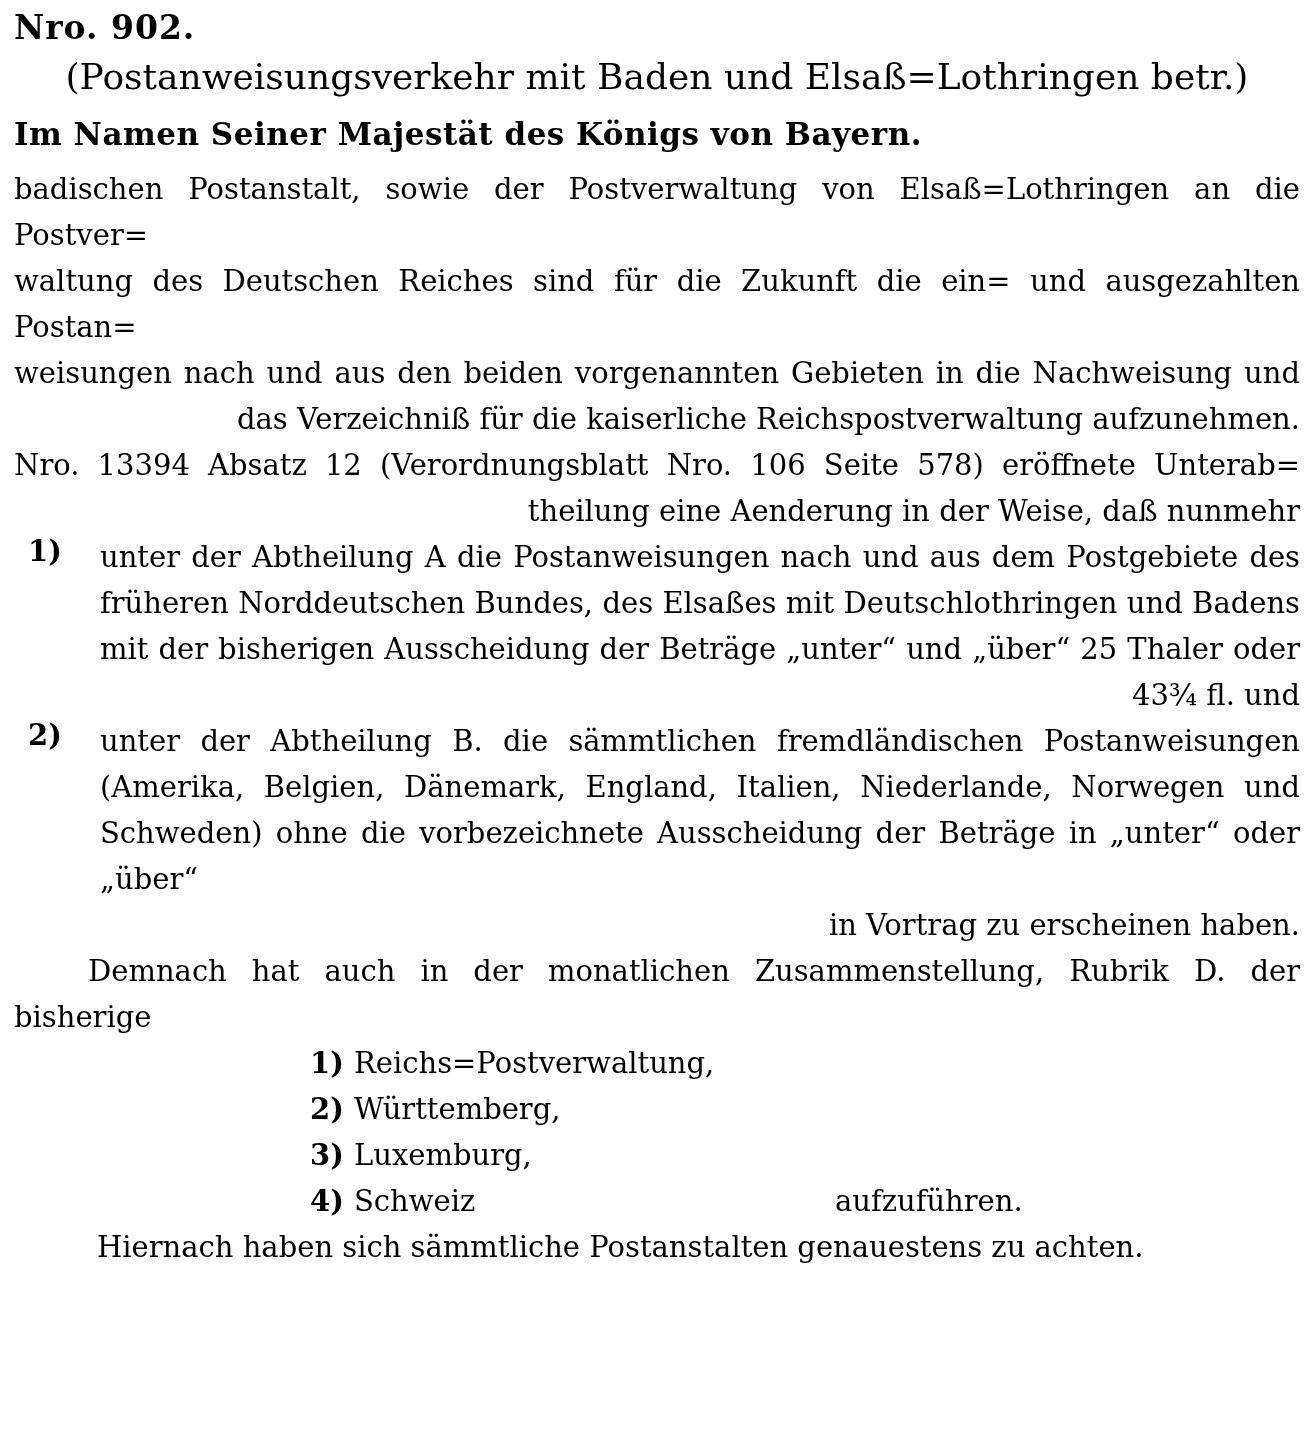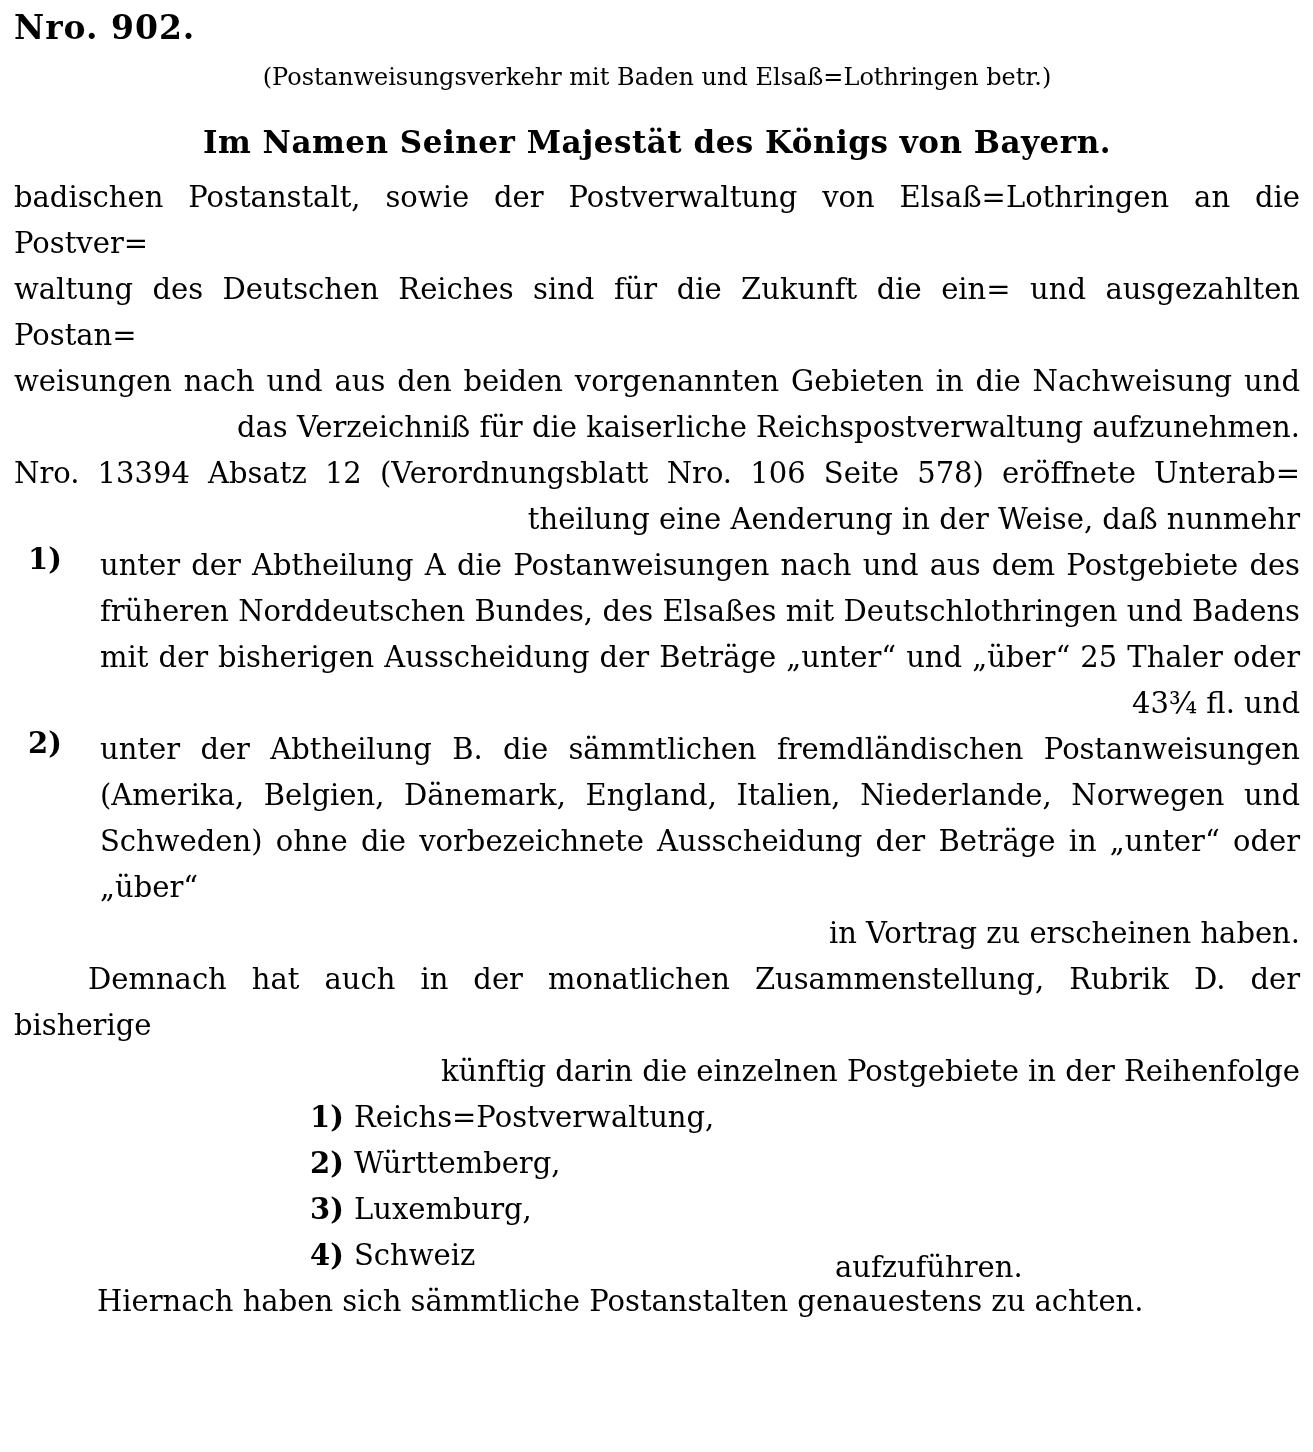--- a/index.html
+++ b/index.html
@@ -16,26 +16,25 @@
   }
   .doc-number {
     font-size: 33px;
     font-weight: bold;
     line-height: 40px;
     letter-spacing: 1px;
   }
   .subject {
     margin-top: 10px;
     text-align: center;
-    font-size: 24px;
+    font-size: 36px;
     line-height: 38px;
   }
   .heading {
-    margin-top: 24px;
-    text-align: center;
+    margin-top: 16px;
     font-size: 31px;
     font-weight: bold;
     line-height: 44px;
     letter-spacing: 0.5px;
   }
   .body-text { margin-top: 10px; font-size: 29px; }
   .bl { line-height: 46px; }                     
   .jl { text-align: justify; text-align-last: justify; }  
   .el { text-align: right; }                      
   .indent-first { text-indent: 74px; }
@@ -47,21 +46,21 @@
     font-weight: bold;
   }
   .inner-list { }
   .inner-row { position: relative; line-height: 46px; }
   .inner-row .imarker {
     display: inline-block;
     width: 44px;
     margin-left: 296px;
     font-weight: bold;
   }
-  .inner-row .suffix { position: absolute; left: 821px; top: 12px; }
+  .inner-row .suffix { position: absolute; left: 821px; top: 0; }
   .compliance { padding-left: 83px; line-height: 46px; }
 </style>
 </head>
 <body>
 
 <div class="page">
 
   <div class="doc-number">Nro. 902.</div>
 
   <div class="subject">(Postanweisungsverkehr mit Baden und Elsaß=Lothringen betr.)</div>
@@ -93,21 +92,20 @@
     <div class="list-item">
       <span class="marker">2)</span>
       <div class="bl jl">unter der Abtheilung B. die sämmtlichen fremdländischen Postanweisungen</div>
       <div class="bl jl">(Amerika, Belgien, Dänemark, England, Italien, Niederlande, Norwegen und</div>
       <div class="bl jl">Schweden) ohne die vorbezeichnete Ausscheidung der Beträge in „unter“ oder „über“</div>
       <div class="bl el">in Vortrag zu erscheinen haben.</div>
     </div>
 
     <div>
       <div class="bl jl indent-first">Demnach hat auch in der monatlichen Zusammenstellung, Rubrik D. der bisherige</div>
-      <div class="bl el">künftig darin die einzelnen Postgebiete in der Reihenfolge</div>
     </div>
 
     <div class="inner-list">
       <div class="inner-row">
         <span class="imarker">1)</span><span>Reichs=Postverwaltung,</span>
       </div>
       <div class="inner-row">
         <span class="imarker">2)</span><span>Württemberg,</span>
       </div>
       <div class="inner-row">

